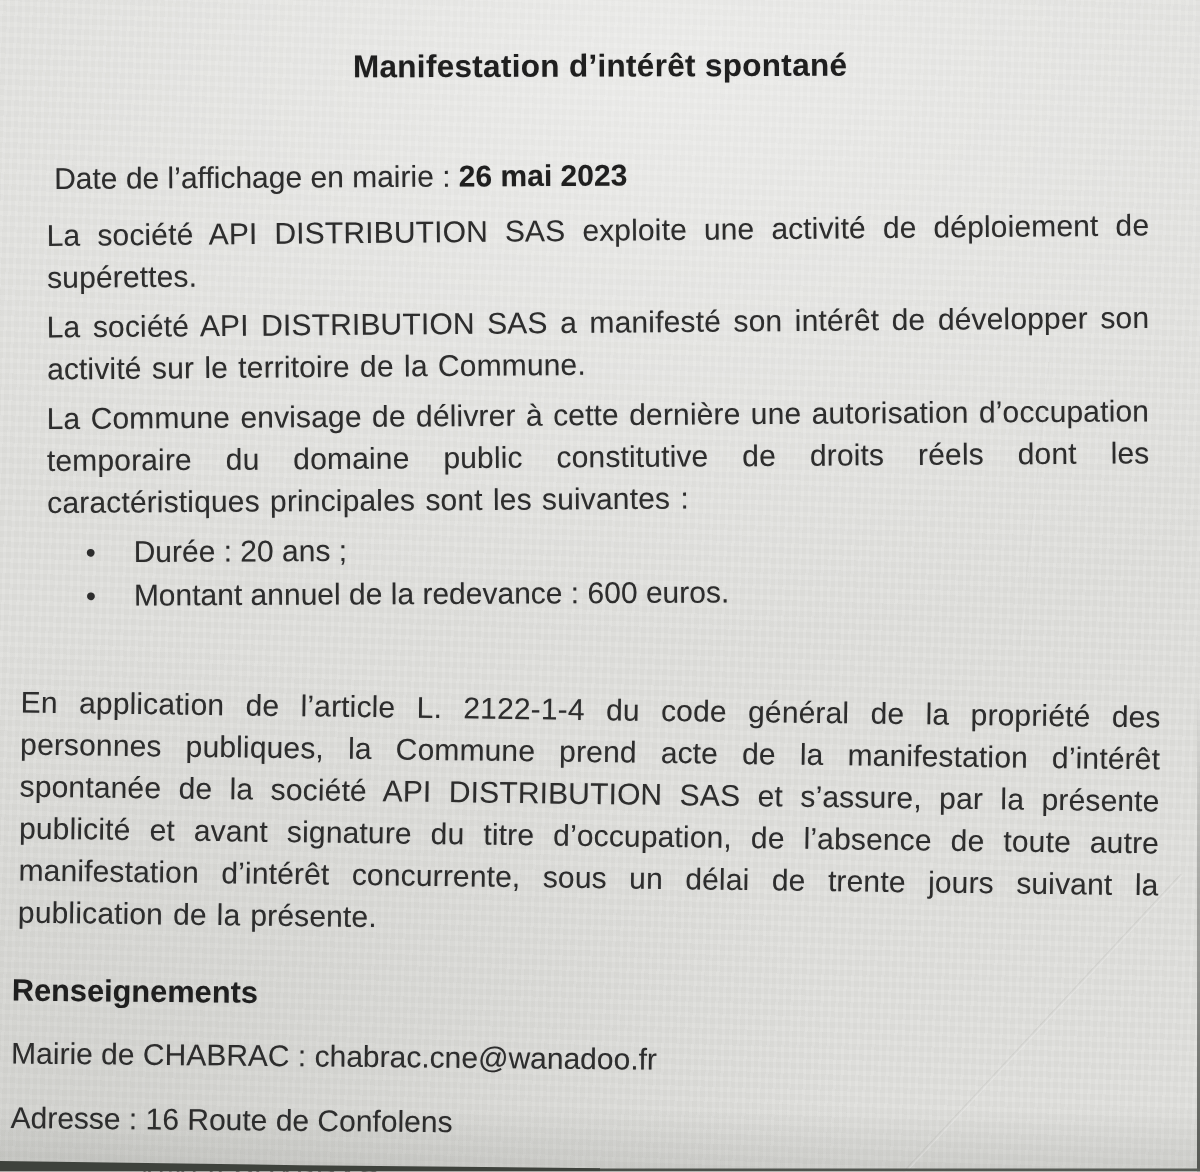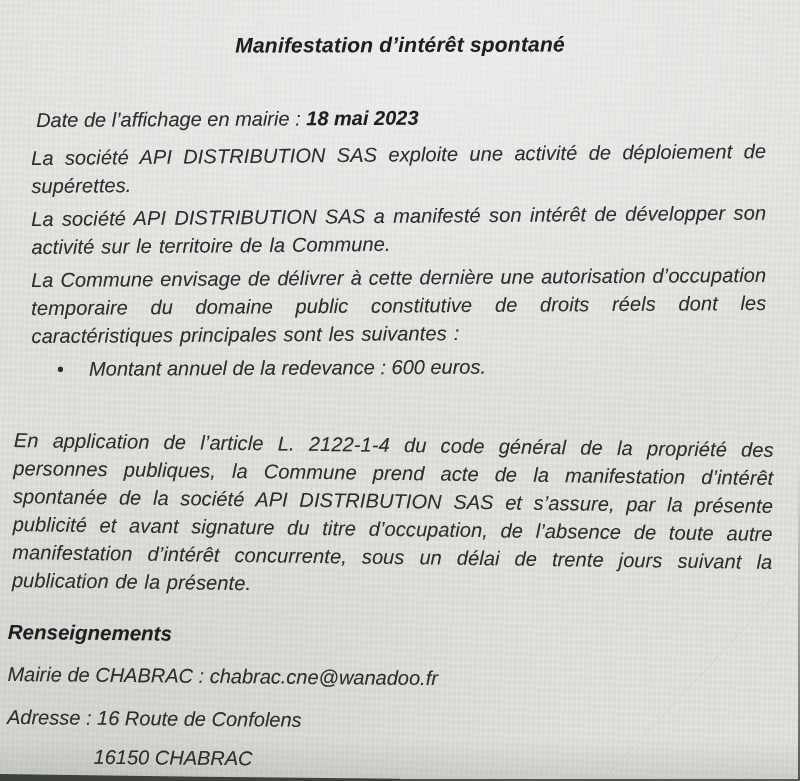--- a/index.html
+++ b/index.html
@@ -16,21 +16,20 @@
     background-image:
       linear-gradient(0deg, rgba(105,108,102,0.16) 0px, rgba(105,108,102,0.0) 42px),
       radial-gradient(140% 90% at 55% 6%, rgba(255,255,255,0.40), rgba(255,255,255,0) 55%),
       radial-gradient(120% 80% at 6% 98%, rgba(122,124,117,0.13), rgba(122,124,117,0) 55%),
       repeating-linear-gradient(92deg, rgba(255,255,255,0.045) 0 2px, rgba(150,150,144,0.045) 2px 5px),
       repeating-linear-gradient(2deg, rgba(255,255,255,0.03) 0 3px, rgba(140,140,134,0.035) 3px 7px);
     font-family: "Liberation Sans", "DejaVu Sans", sans-serif;
     font-size: 20px;
     color: #2d2d2d;
     text-shadow: 0 0 0.6px rgba(70,70,70,0.35);
-    font-style: italic;
   }
   .title {
     margin: 0;
     padding-top: 33px;
     text-align: center;
     font-size: 21px;
     font-weight: 700;
     letter-spacing: 0.2px;
     color: #1f1f1f;
     transform: rotate(-0.2deg);
@@ -137,31 +136,32 @@
   }
 </style>
 </head>
 <body>
 
 <div class="page">
 
   <h1 class="title">Manifestation d’intérêt spontané</h1>
 
   <div class="date-line">
-    <span>Date de l’affichage en mairie : </span><span class="bold">18 mai 2023</span>
+    <span>Date de l’affichage en mairie : </span><span class="bold">26 mai 2023</span>
   </div>
 
   <div class="sect-top">
     <p class="para p1">La société API DISTRIBUTION SAS exploite une activité de déploiement de supérettes.</p>
     <p class="para p2">La société API DISTRIBUTION SAS a manifesté son intérêt de développer son activité sur le territoire de la Commune.</p>
     <p class="para p3">La Commune envisage de délivrer à cette dernière une autorisation d’occupation temporaire du domaine public constitutive de droits réels dont les caractéristiques principales sont les suivantes :</p>
 
     <ul class="bullets">
       <li class="bullet">
         <span class="dot">•</span>
+        <span>Durée : 20 ans ;</span>
       </li>
       <li class="bullet">
         <span class="dot">•</span>
         <span>Montant annuel de la redevance : 600 euros.</span>
       </li>
     </ul>
   </div>
 
   <p class="legal">En application de l’article L. 2122-1-4 du code général de la propriété des personnes publiques, la Commune prend acte de la manifestation d’intérêt spontanée de la société API DISTRIBUTION SAS et s’assure, par la présente publicité et avant signature du titre d’occupation, de l’absence de toute autre manifestation d’intérêt concurrente, sous un délai de trente jours suivant la publication de la présente.</p>
 

